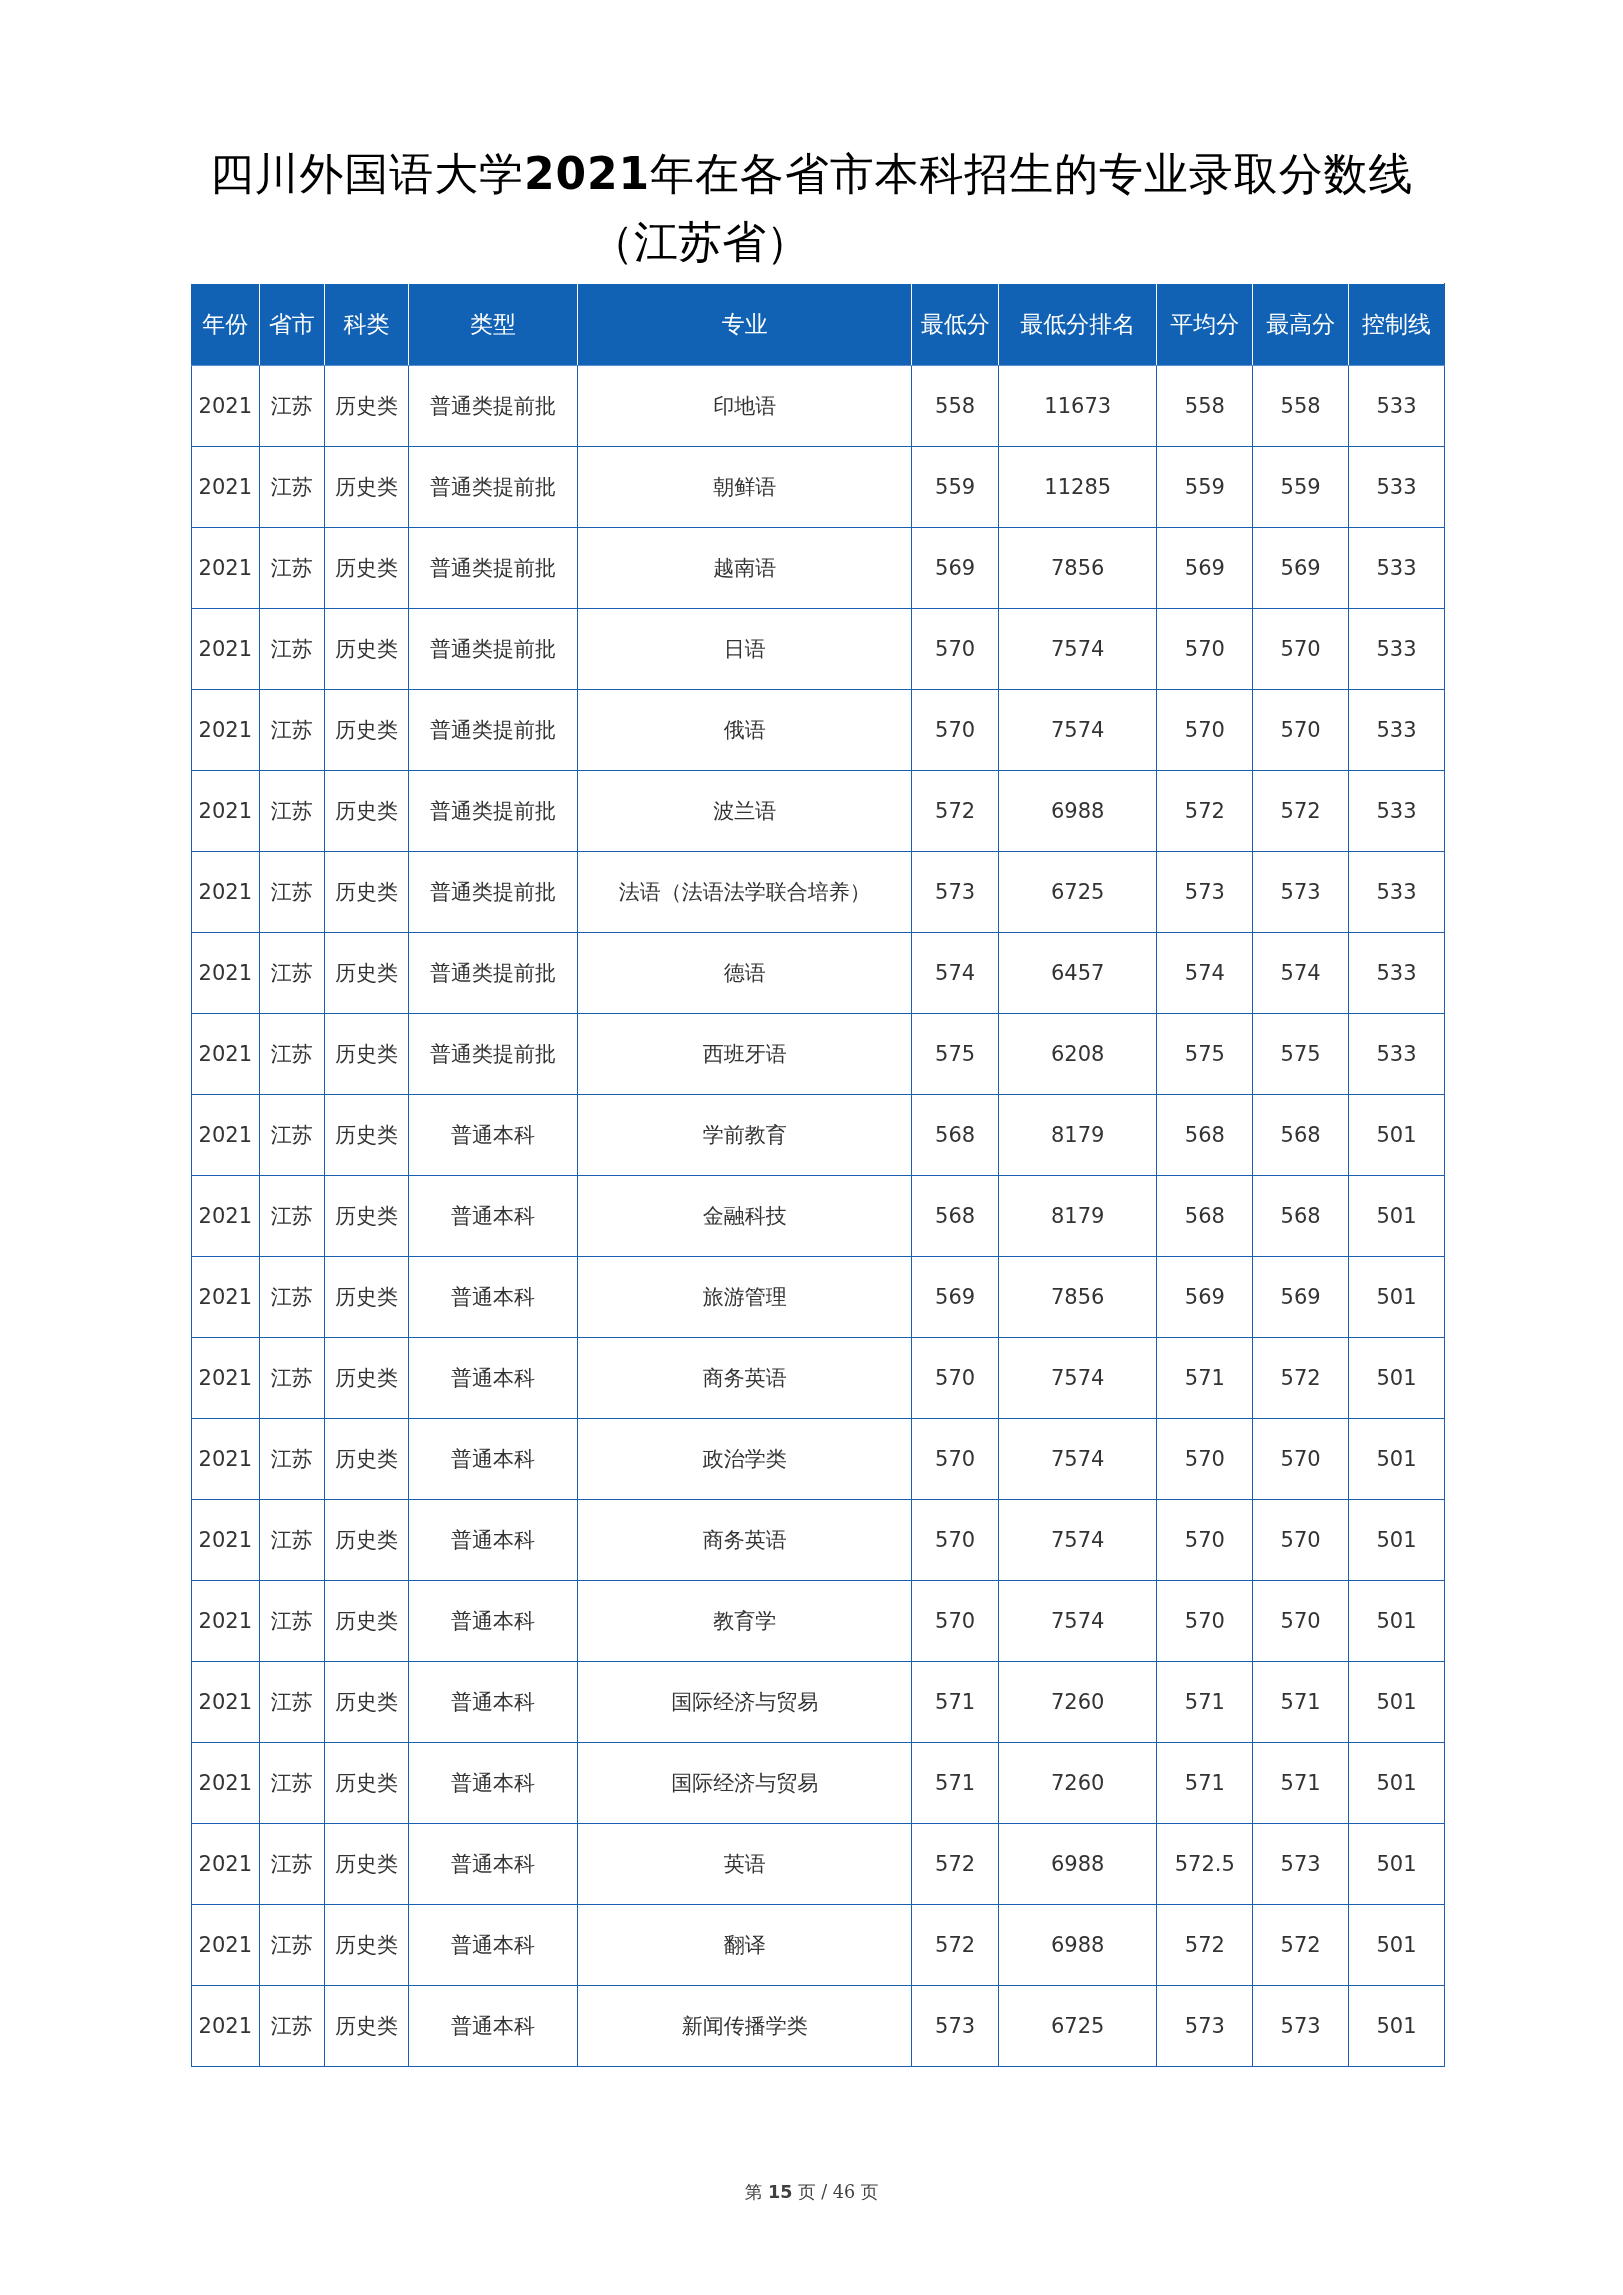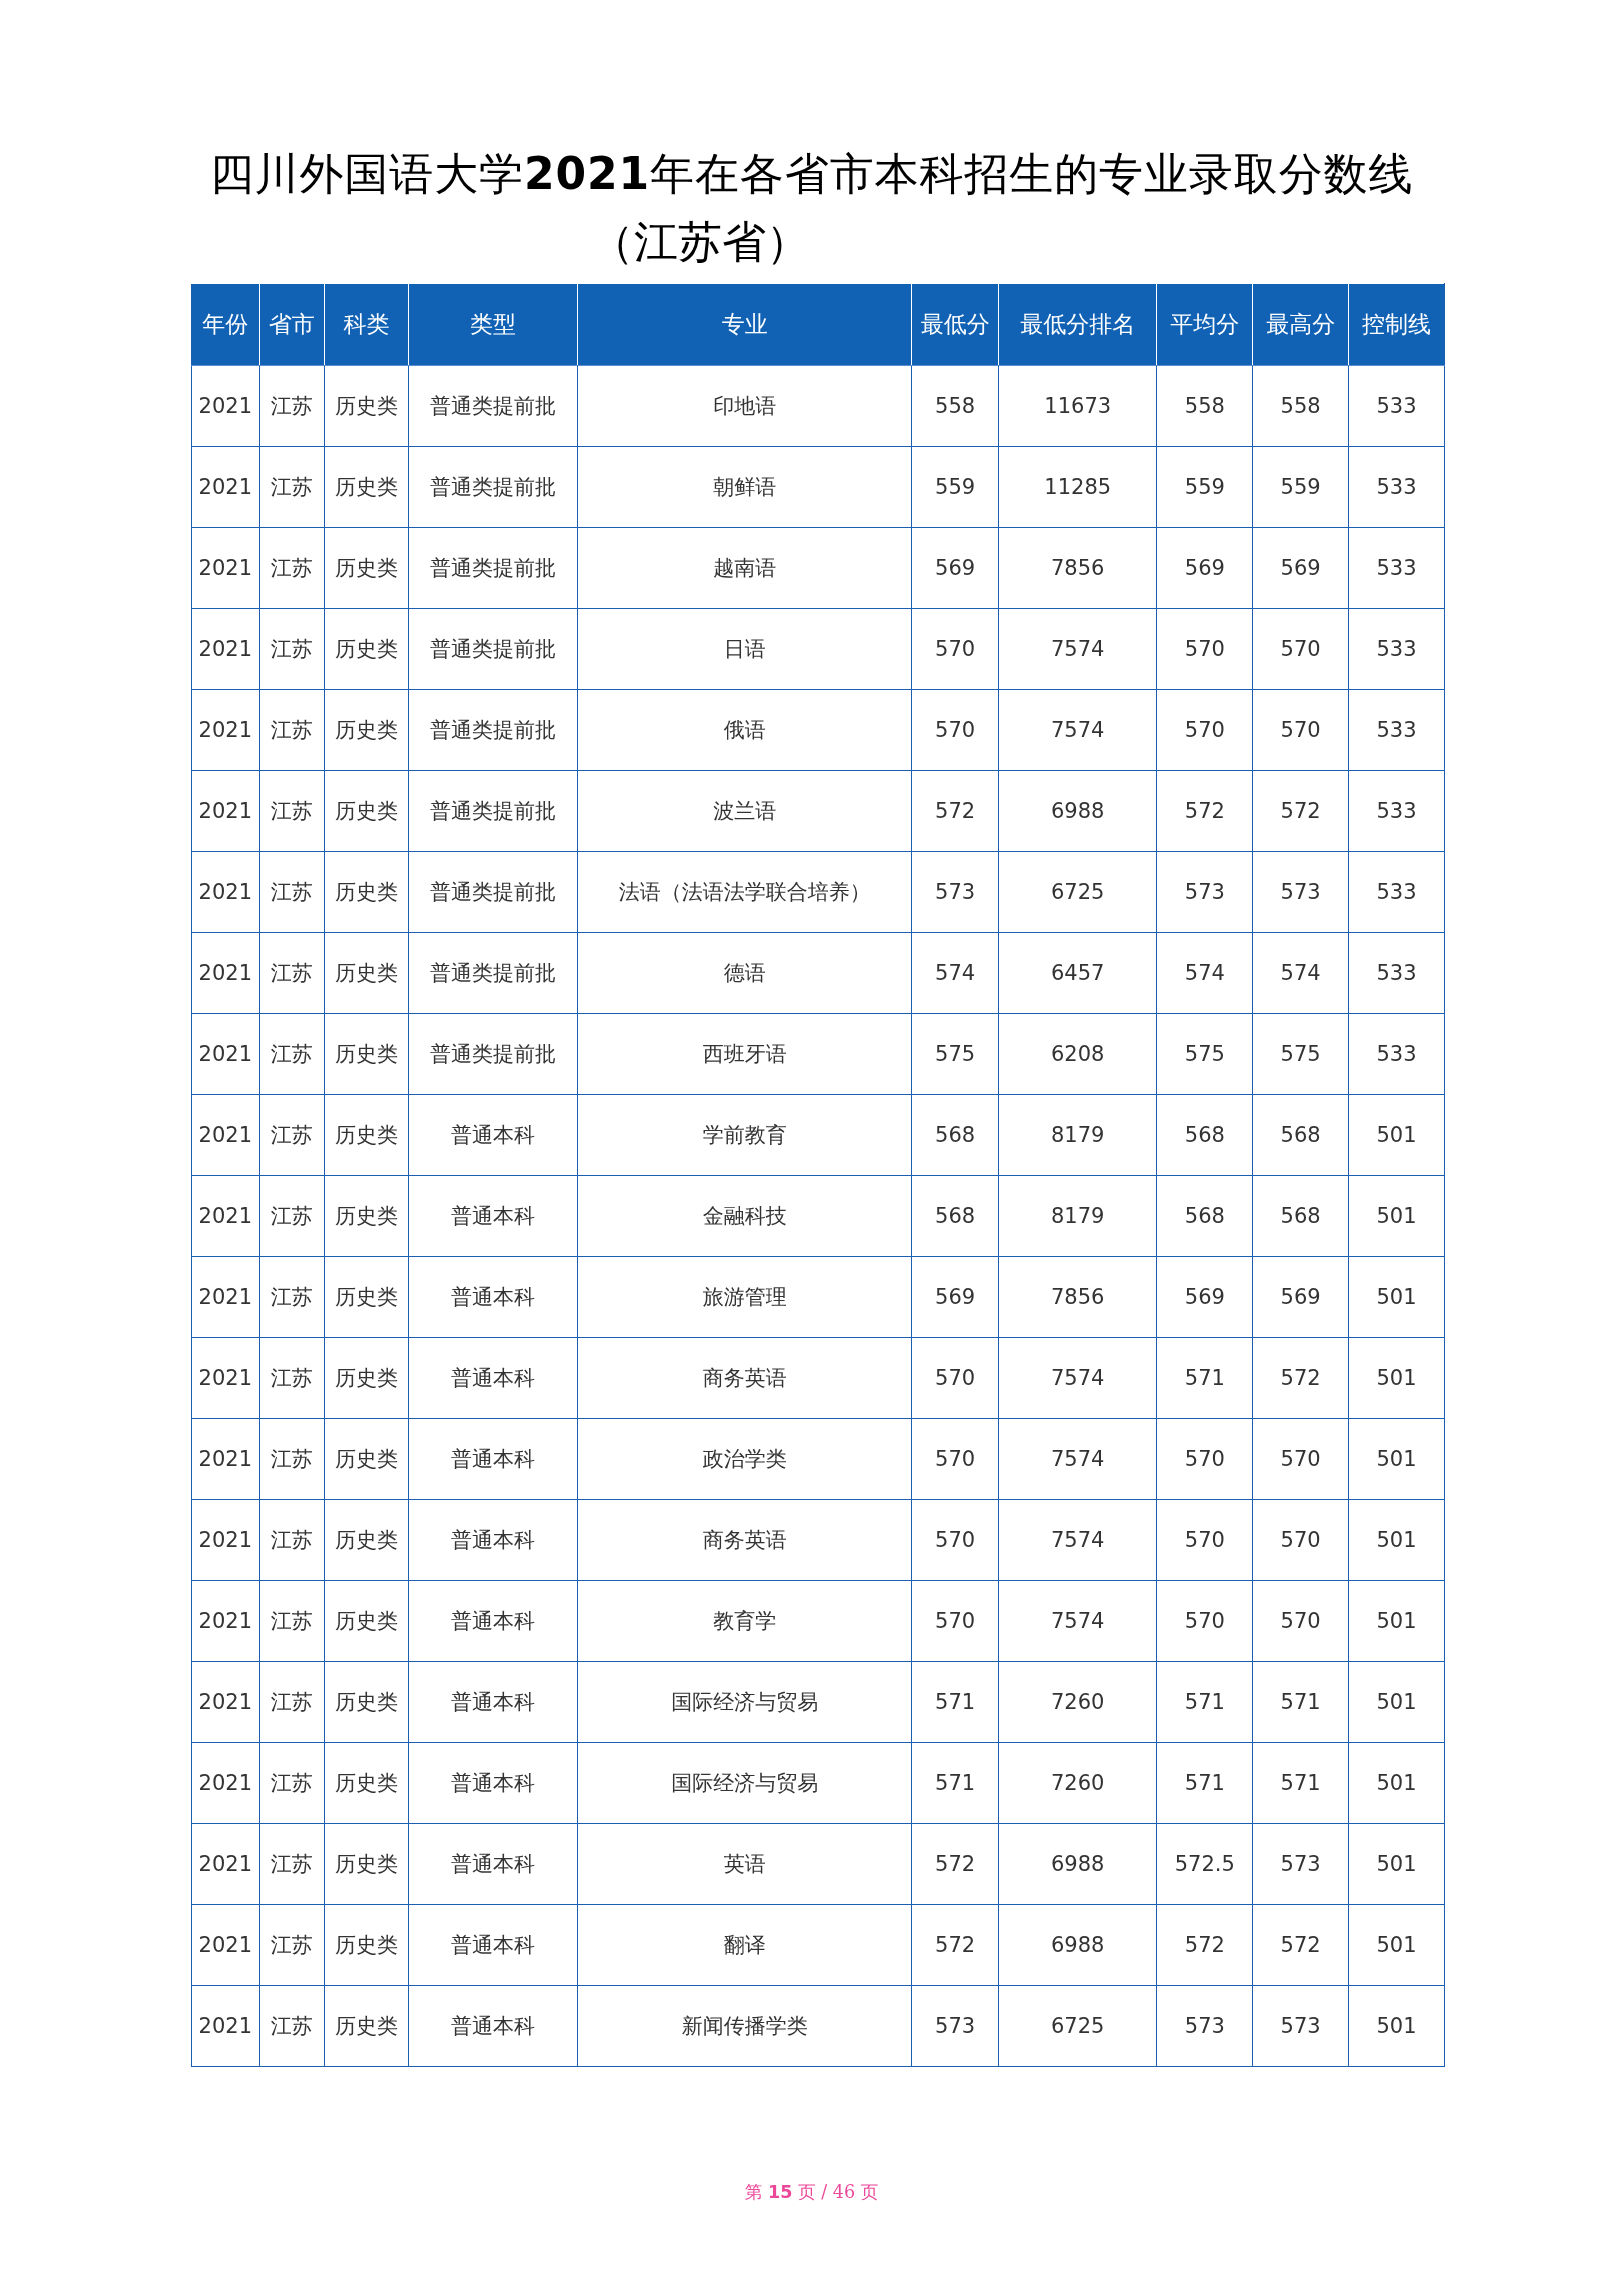--- a/index.html
+++ b/index.html
@@ -16,21 +16,21 @@
                  table-layout: fixed; width: 1254px; padding-left: 48px; }
   table.scores th, table.scores td { border: 1.9px solid #1a5fb0; text-align: center;
                  vertical-align: middle; padding: 0; overflow: hidden; white-space: nowrap; }
   table.scores th { background: #1162b4; color: #ffffff; font-size: 23px; font-weight: normal;
                     height: 81px; border-color: #ffffff #ffffff #5b8fd0 #ffffff; border-width: 1.9px; }
   table.scores th:first-child { border-left-color: #1a5fb0; }
   table.scores th:last-child { border-right-color: #1a5fb0; font-family: Liberation Serif, serif; }
   table.scores thead tr { border-top: 1.9px solid #1a5fb0; }
   table.scores td { height: 80px; font-size: 21px; color: #333333; }
   .pager { position: absolute; left: 0; width: 1623px; top: 2180px; text-align: center;
-           font-size: 17.6px; color: #ec4899; font-family: "DejaVu Serif", "Liberation Serif", serif; }
+           font-size: 17.6px; color: #404040; font-family: "DejaVu Serif", "Liberation Serif", serif; }
   .pager b { font-family: "DejaVu Sans", "Liberation Sans", sans-serif; }
 </style>
 </head>
 <body>
 
 <div class="title1"><span>四川外国语大学</span><span class="yr">2021</span><span>年在各省市本科招生的专业录取分数线</span></div>
 <div class="title2">（江苏省）</div>
 
 <table class="scores">
   <colgroup>

